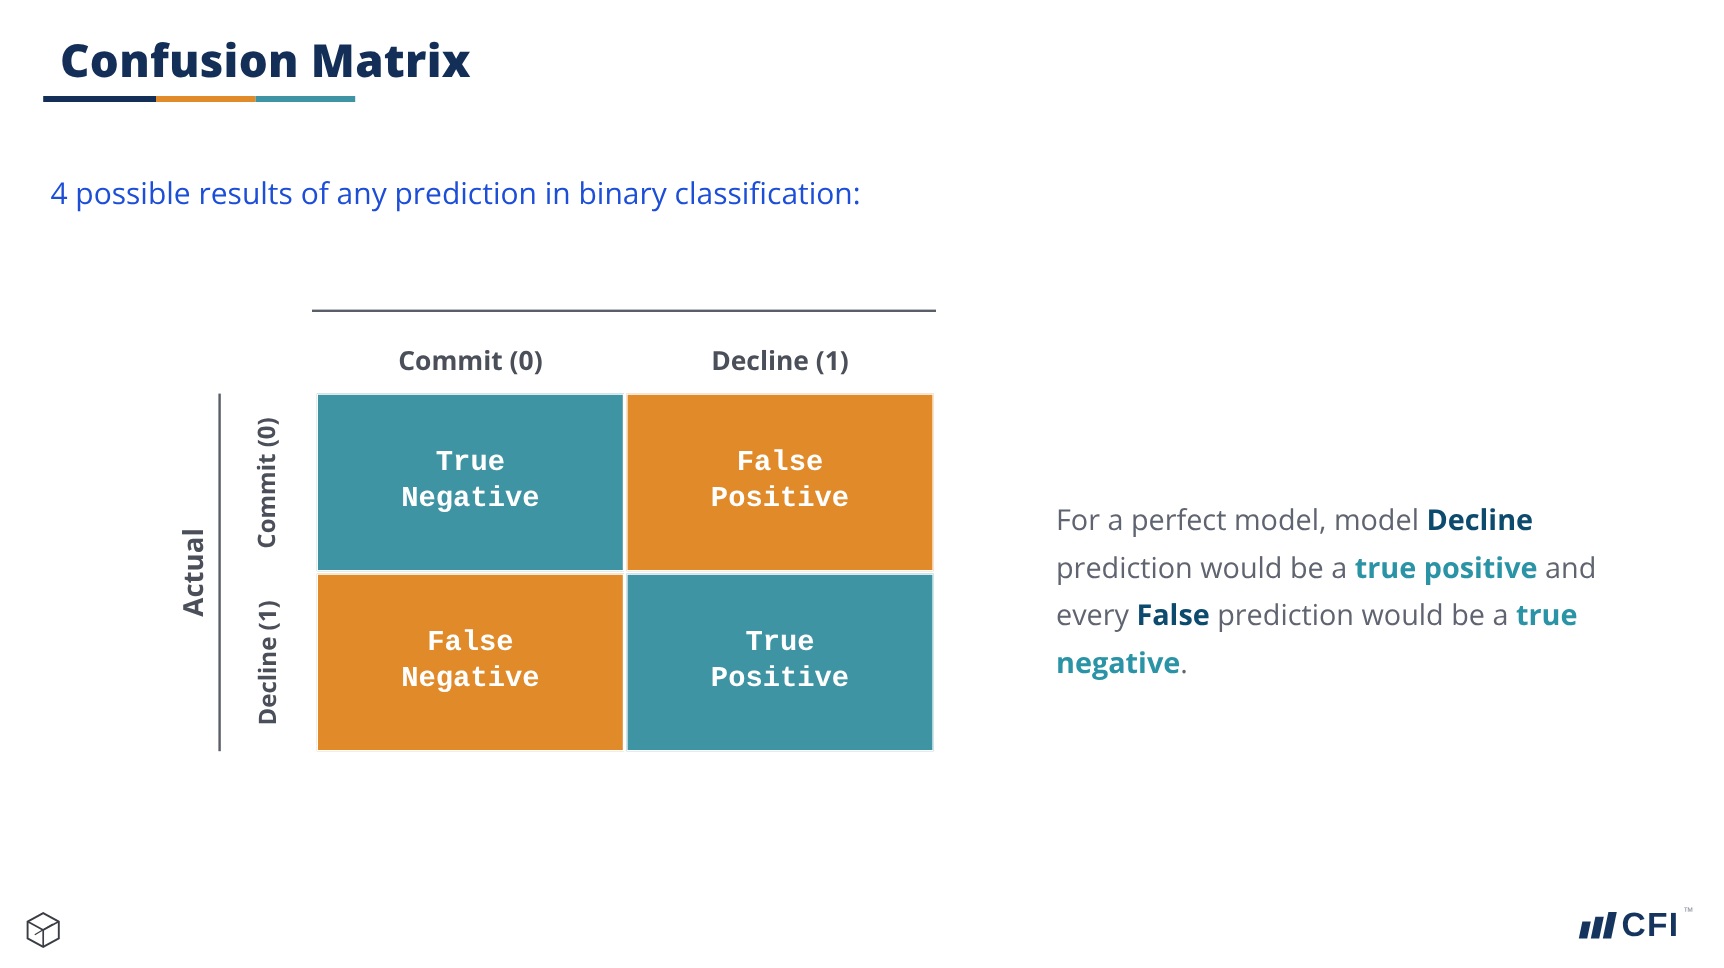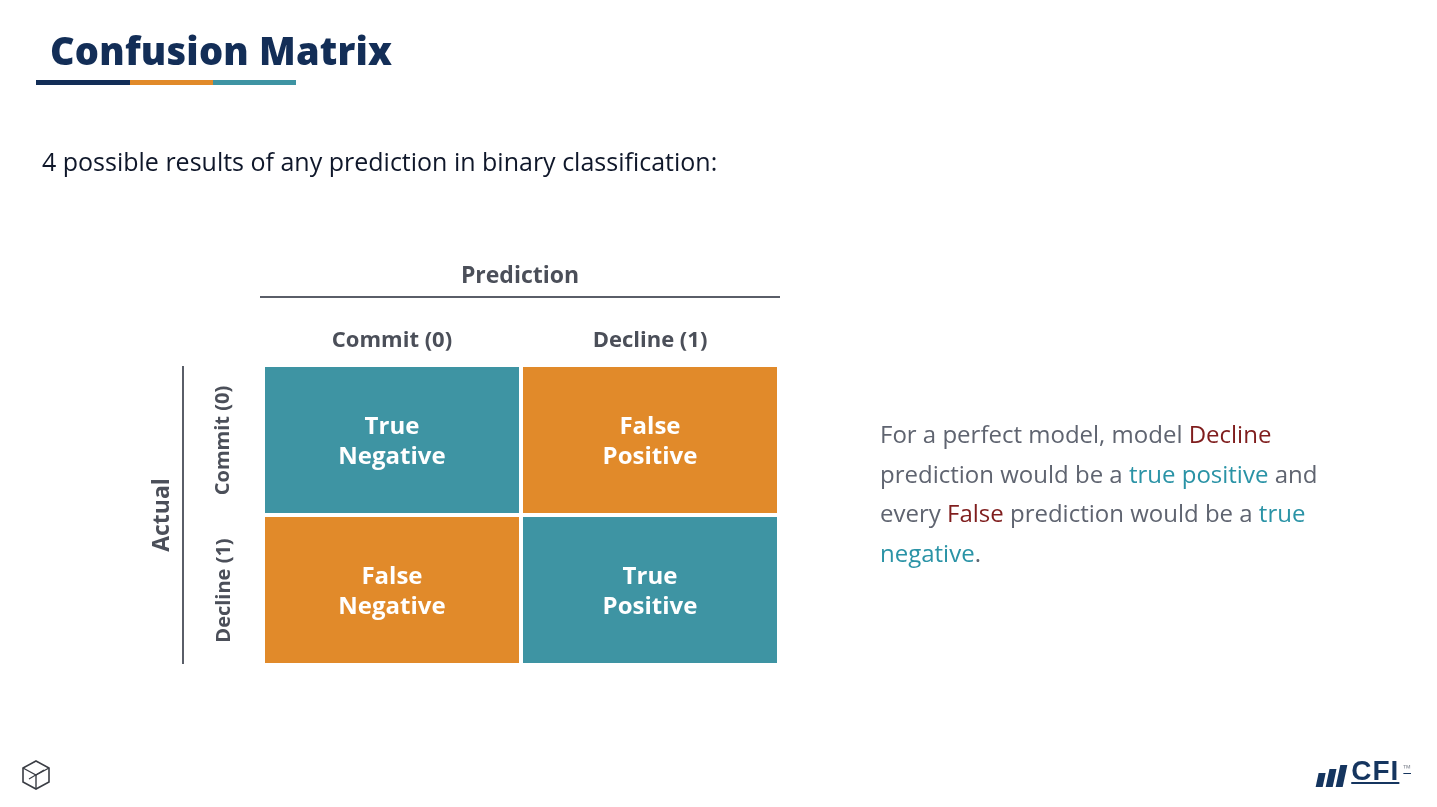--- a/index.html
+++ b/index.html
@@ -35,21 +35,21 @@
   .title-underline .seg1 { background:#132e57; width:36%; height:100%; }
   .title-underline .seg2 { background:#e18a2a; width:32%; height:100%; }
   .title-underline .seg3 { background:#3e94a3; width:32%; height:100%; }
 
   
   .subtitle {
     position: absolute;
     left: 42px;
     top: 144px;
     font-size: 25px;
-    color: #0f172a;
+    color: #1d4ed8;
   }
 
   
   .matrix-wrap {
     position: absolute;
     left: 140px;
     top: 258px;
     width: 640px;
   }
 
@@ -133,58 +133,58 @@
   .cell {
     display: flex;
     align-items: center;
     justify-content: center;
     color: #ffffff;
     font-size: 24px;
     font-weight: 700;
     text-align: center;
     line-height: 1.25;
     border: 1px solid #ffffff;
+    font-family: Liberation Mono, monospace;
   }
   .cell.tn { grid-column:3; grid-row:2; background:#3e94a3; }
   .cell.fp { grid-column:4; grid-row:2; background:#e18a2a; }
   .cell.fn { grid-column:3; grid-row:3; background:#e18a2a; }
   .cell.tp { grid-column:4; grid-row:3; background:#3e94a3; }
   .cell .line { display:block; }
 
   
   .explain {
     position: absolute;
     left: 880px;
     top: 414px;
     width: 480px;
     font-size: 24px;
     line-height: 1.65;
     color: #5f6470;
   }
-  .explain .strong-dark { font-weight: 400; color:#7f1d1d;text-align:center; }
-  .explain .strong-teal { font-weight: 400; color:#2a93a6; }
+  .explain .strong-dark { font-weight: 700; color:#0c4a6e;text-align:center; }
+  .explain .strong-teal { font-weight: 700; color:#2a93a6; }
 
   
   .bl-icon {
     position: absolute;
     left: 20px;
     bottom: 16px;
     width: 32px;
     height: 32px;
   }
 
   
   .br-logo {
     position: absolute;
     right: 26px;
     bottom: 20px;
     display: flex;
-    align-items: flex-end;
+    align-items: center;
     color: #15355f;
-    text-decoration: underline;
   }
   .br-logo .bars {
     display: inline-flex;
     gap: 3px;
     margin-right: 6px;
     align-items: flex-end;
     transform: skewX(-12deg);
   }
   .br-logo .bars span {
     width: 7px;
@@ -214,21 +214,20 @@
 <div class="title">Confusion Matrix</div>
 <div class="title-underline">
   <div class="seg1"></div>
   <div class="seg2"></div>
   <div class="seg3"></div>
 </div>
 
 <div class="subtitle">4 possible results of any prediction in binary classification:</div>
 
 <div class="matrix-wrap">
-  <div class="axis-top-label">Prediction</div>
   <div class="top-hr"></div>
 
   <div class="layout">
     <div class="y-axis-label">
       <span class="rot">Actual</span>
     </div>
     <div class="left-axis-border"></div>
 
     <div class="col-header c0">Commit (0)</div>
     <div class="col-header c1">Decline (1)</div>

